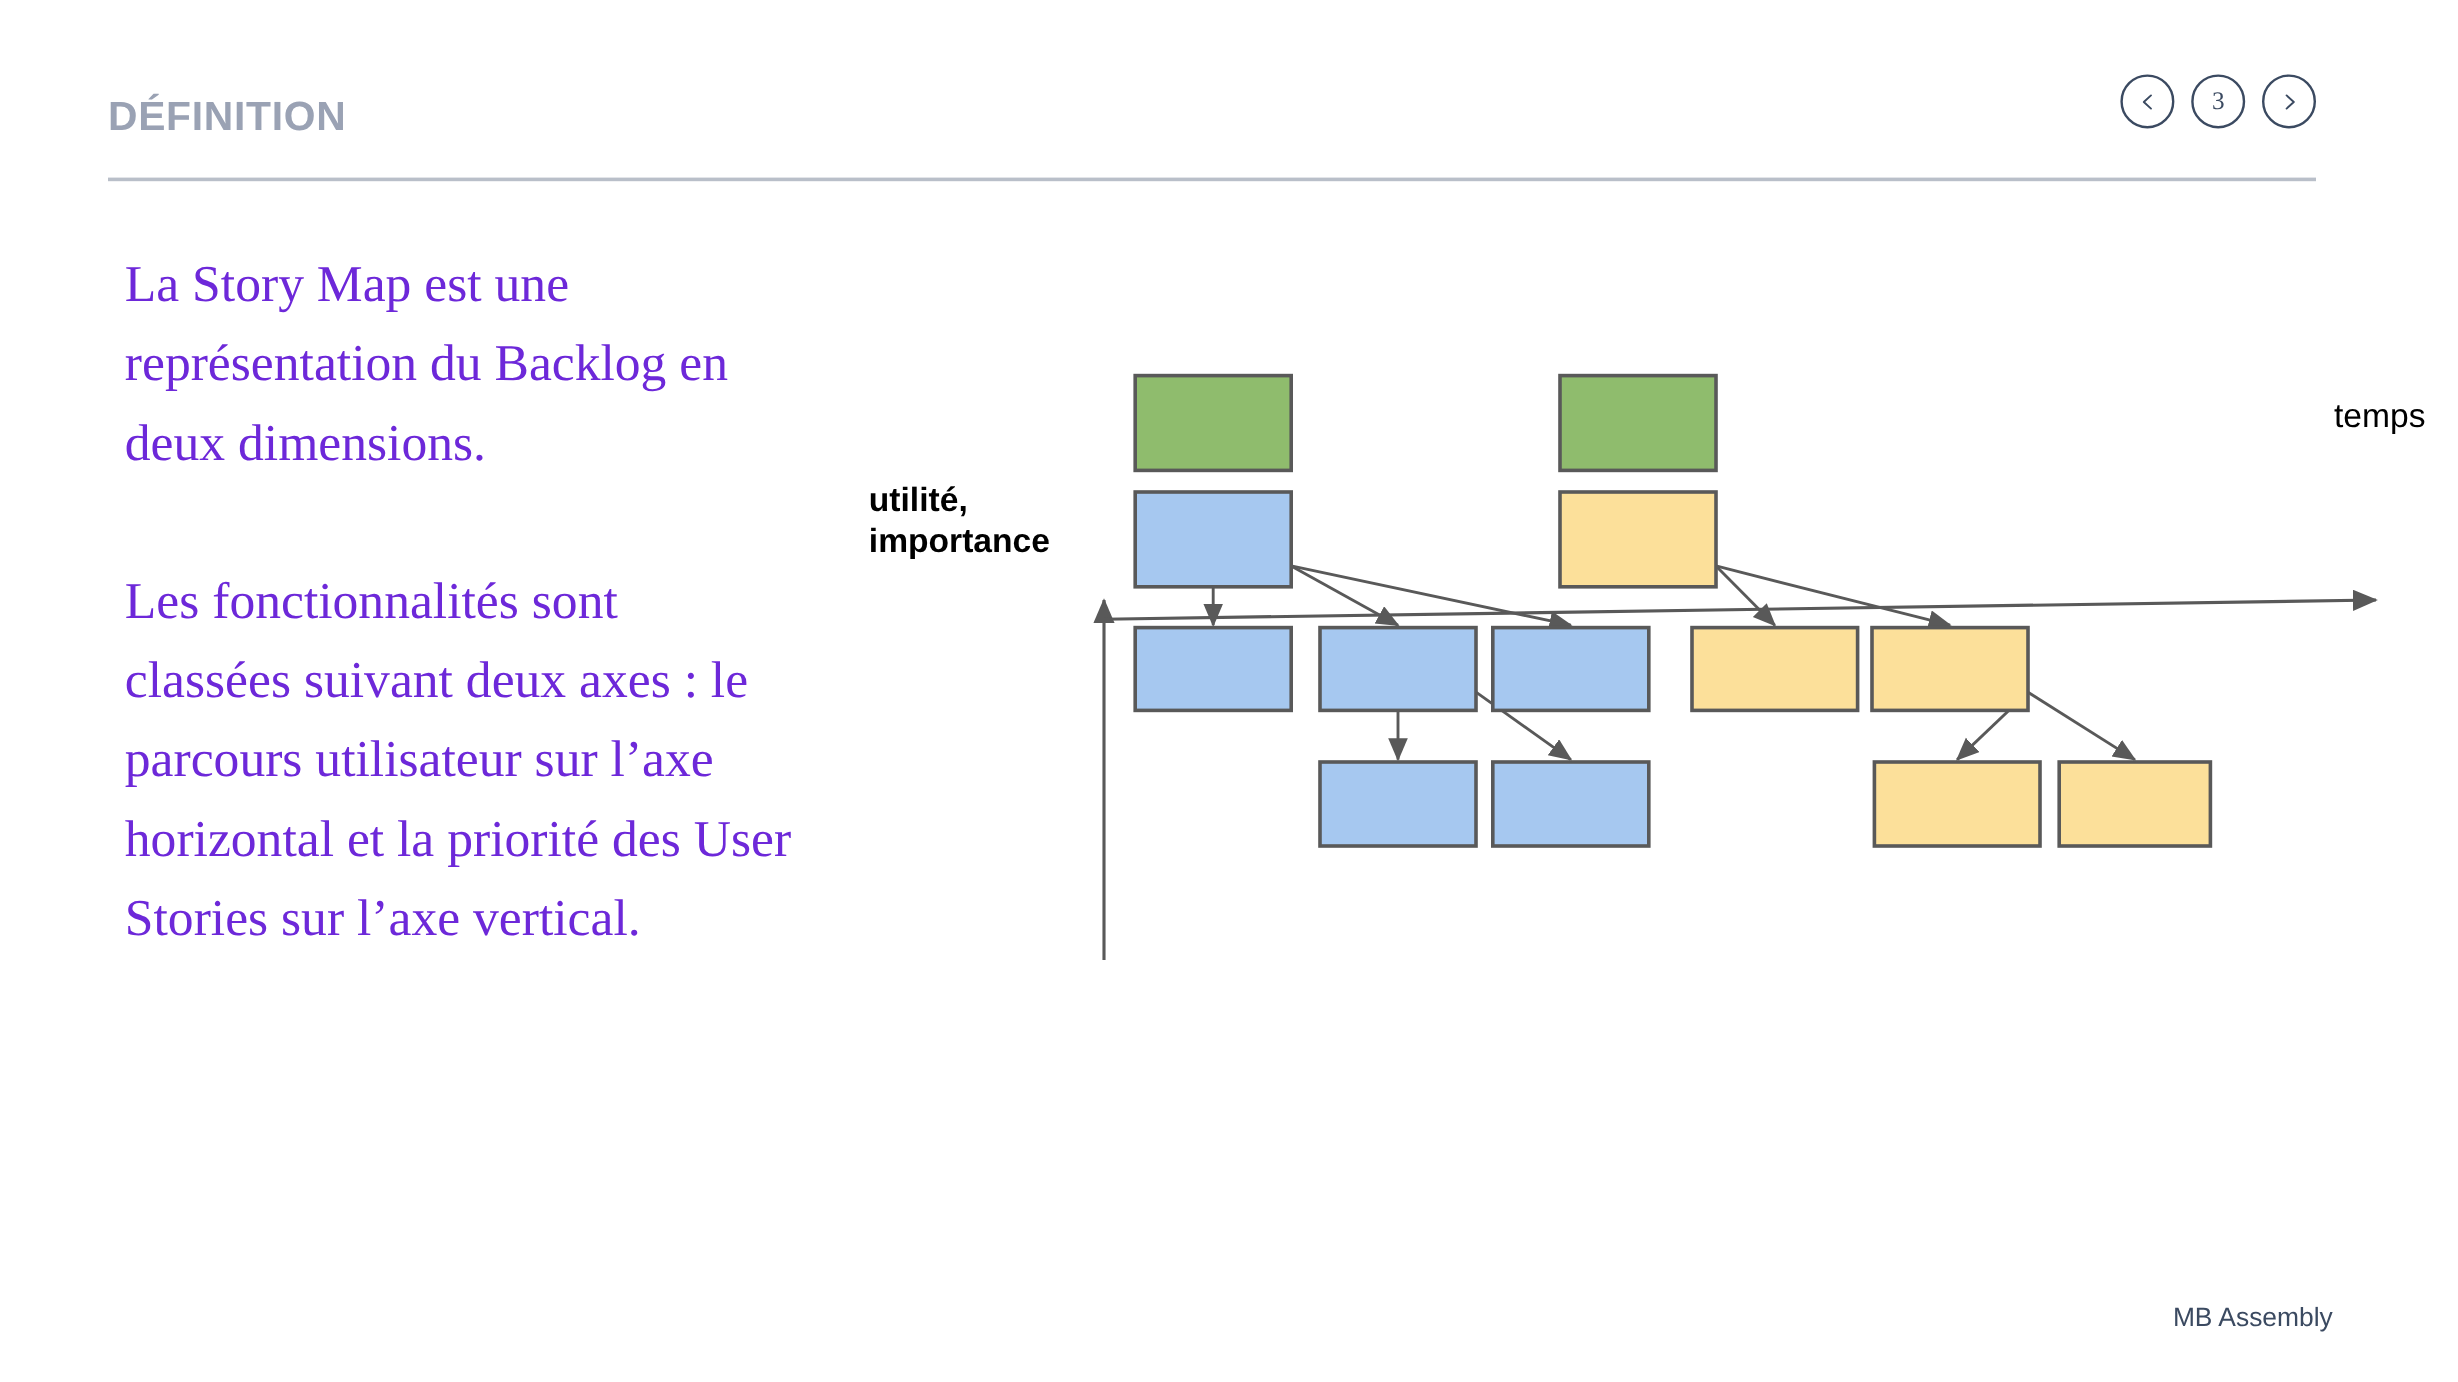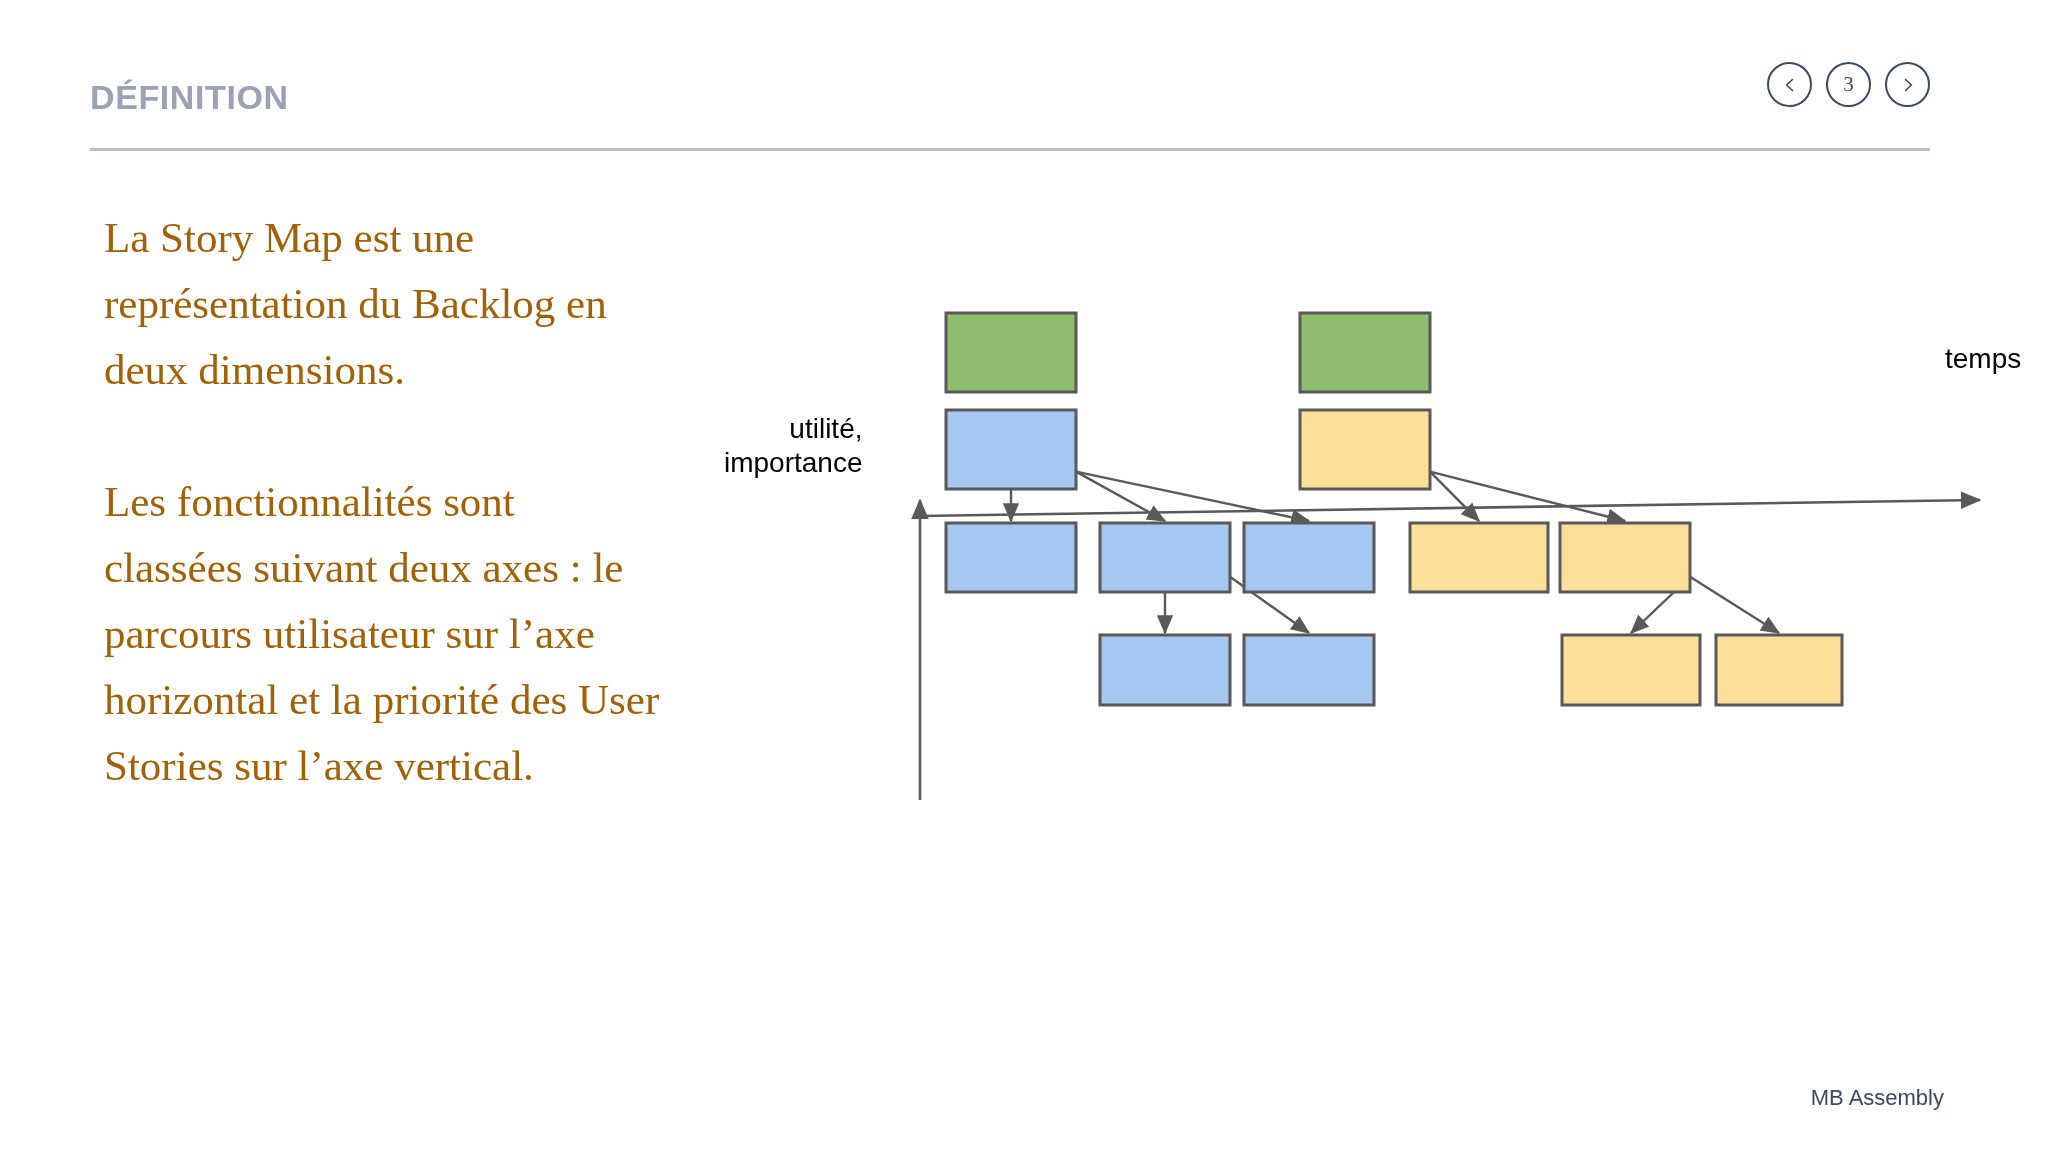--- a/index.html
+++ b/index.html
@@ -72,21 +72,21 @@
 
   
   #body-text {
     position: absolute;
     left: 104px;
     top: 205px;
     width: 560px;
     font-family: "Liberation Serif", serif;
     font-size: 43px;
     line-height: 66px;
-    color: #a16207;
+    color: #6d28d9;
   }
   #body-text p { margin: 0; }
   #paragraph-spacer { height: 66px; }
 
   
   #story-map-diagram {
     position: absolute;
     left: 700px;
     top: 280px;
     width: 1340px;
@@ -97,26 +97,26 @@
     left: 0;
     top: 0;
   }
   .axis-label {
     position: absolute;
     font-family: "Liberation Sans", sans-serif;
     font-size: 28px;
     line-height: 34px;
     color: #000000;
     white-space: pre-line;
-    margin-top: 12px;
   }
   #axis-label-vertical {
     left: 24px;
     top: 120px;
-    text-align: right;
+    text-align: left;
+    font-weight: bold;
   }
   #axis-label-horizontal {
     left: 1245px;
     top: 50px;
   }
 
   
   #slide-footer {
     position: absolute;
     right: 104px;

